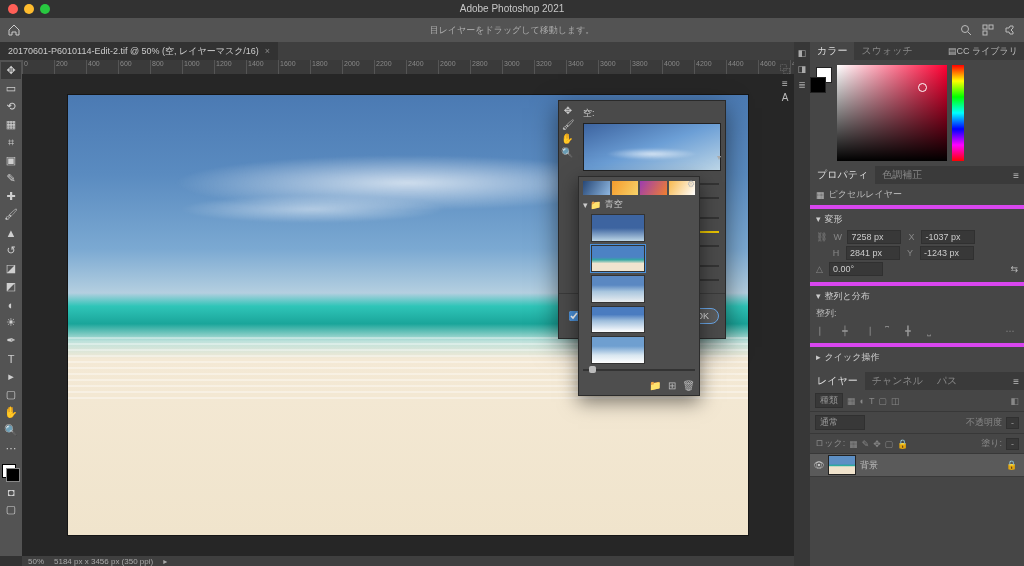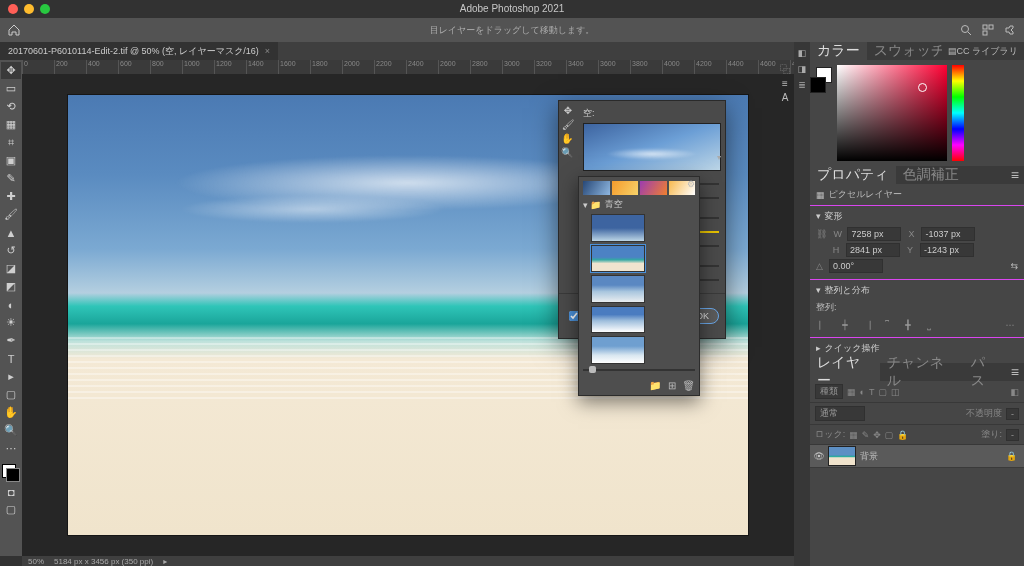--- a/index.html
+++ b/index.html
@@ -27,33 +27,33 @@
 .photo{width:680px;height:440px;background:linear-gradient(to bottom,#4b7ab3 0%,#5a8bc0 18%,#7ba9d2 35%,#b4cfe0 45%,#2fc5b8 48%,#1aa59a 52%,#bfe2dc 56%,#f4e9d5 60%,#f0e4cc 100%);position:relative;box-shadow:0 0 0 1px rgba(0,0,0,.4)}
 .photo::before{content:"";position:absolute;top:8%;left:15%;width:70%;height:30%;background:radial-gradient(ellipse 70% 30% at 50% 40%,rgba(255,255,255,.7),transparent 70%),radial-gradient(ellipse 40% 15% at 30% 60%,rgba(255,255,255,.5),transparent 70%);filter:blur(1px)}
 .photo::after{content:"";position:absolute;left:0;right:0;top:55%;height:14%;background:repeating-linear-gradient(0deg,rgba(255,255,255,.6) 0 2px,transparent 2px 6px);opacity:.6;filter:blur(.5px)}
 .options-right{position:absolute;top:60px;right:230px;width:18px;display:flex;flex-direction:column;gap:3px;padding:3px 0;align-items:center}
 .opt-icon{font-size:10px;color:#bbb}
 .right-col{position:absolute;top:42px;right:0;width:230px;bottom:0;background:#3f3f3f;display:flex}
 .right-rail{width:16px;background:#373737;display:flex;flex-direction:column;align-items:center;gap:6px;padding-top:6px}
 .rail-i{font-size:9px;color:#aaa}
 .panels{flex:1;display:flex;flex-direction:column}
 .panel{background:#464646}
-.panel-tabs{display:flex;height:18px;align-items:center;font-size:14px;background:#3a3a3a}
+.panel-tabs{display:flex;height:18px;align-items:center;font-size:10px;background:#3a3a3a}
 .panel-tab{padding:0 7px;color:#888;height:18px;display:flex;align-items:center}
 .panel-tab.active{background:#464646;color:#ddd}
 .panel-body{padding:5px 6px}
 .color-panel .picker{display:flex;gap:5px}
 .color-grad{width:110px;height:96px;background:linear-gradient(to bottom,transparent,#000),linear-gradient(to right,#fff,#ff0033);position:relative}
 .color-grad::after{content:"";position:absolute;right:20px;top:18px;width:7px;height:7px;border:1px solid #fff;border-radius:50%}
 .hue-bar{width:12px;height:96px;background:linear-gradient(to bottom,#f00,#ff0,#0f0,#0ff,#00f,#f0f,#f00)}
 .sw-mini{width:14px;height:14px;border:1px solid #222;background:#fff;margin-top:2px}
 .sw-mini.blk{background:#000;margin-left:-6px;margin-top:-6px}
 .prop-body{font-size:9px;color:#bbb}
 .prop-header{display:flex;align-items:center;gap:4px;padding:4px 6px}
-.prop-sec{padding:4px 6px;border-top:1px solid #d946ef}
+.prop-sec{padding:4px 6px;border-top:4px solid #d946ef}
 .prop-sec h6{margin:0 0 4px 0;font-size:9px;font-weight:normal;color:#ccc}
 .prop-row{display:flex;gap:6px;align-items:center;margin:2px 0}
 .prop-input{background:#383838;border:1px solid #303030;padding:1px 3px;color:#ccc;font-size:9px;width:46px}
 .prop-lbl{width:8px;text-align:center;color:#888}
 .align-row{display:flex;gap:5px;margin-top:3px}
 .align-row span{width:14px;height:14px;display:flex;align-items:center;justify-content:center;color:#999;border:1px solid transparent}
 .layers-body{font-size:9px}
 .layers-controls{display:flex;align-items:center;gap:4px;padding:3px 5px;border-bottom:1px solid #383838;color:#888}
 .lc-sel{background:#383838;border:1px solid #303030;font-size:9px;color:#999;padding:0 4px}
 .layer-row{display:flex;align-items:center;height:22px;background:#5a5a5a;border-bottom:1px solid #3a3a3a}

